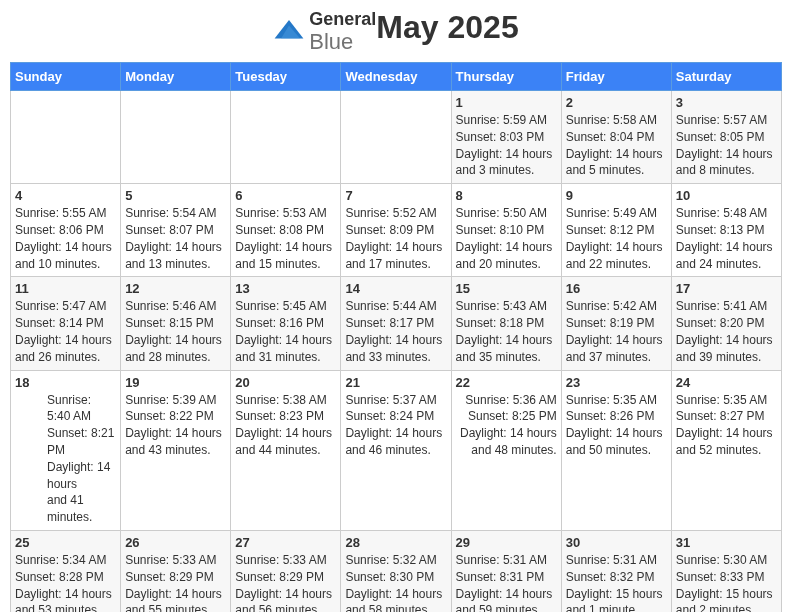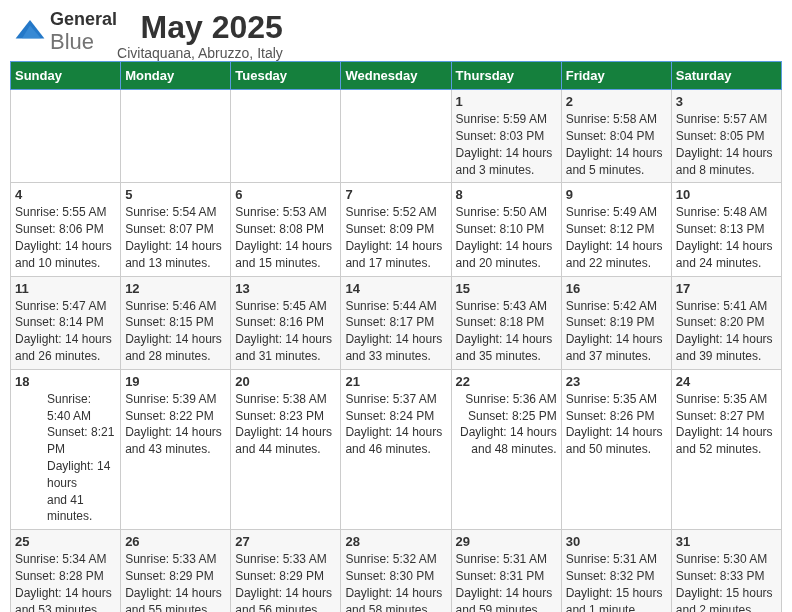--- a/index.html
+++ b/index.html
@@ -5,23 +5,23 @@
     * { box-sizing: border-box; margin: 0; padding: 0; }
     body {
       font-family: Arial, sans-serif;
       background: #fff;
       width: 792px;
       min-height: 612px;
       padding: 10px;
     }
     .header {
       display: flex;
-      justify-content: flex-start;
+      justify-content: center;
       align-items: flex-start;
-      margin-bottom: 0;
+      margin-bottom: 8px;
       padding: 0 4px;
     }
     .logo {
       display: flex;
       align-items: center;
       gap: 4px;
     }
     .logo-text {
       display: flex;
       flex-direction: column;
@@ -53,21 +53,21 @@
     .subtitle {
       font-size: 14px;
       color: #555;
     }
     table {
       width: 100%;
       border-collapse: collapse;
       table-layout: fixed;
     }
     thead tr th {
-      background-color: #15803d;
+      background-color: #3b82f6;
       color: #fff;
       font-size: 13px;
       font-weight: bold;
       padding: 6px 4px;
       text-align: left;
       border: 1px solid #5a9be0;
     }
     tbody tr td {
       border: 1px solid #ccc;
       vertical-align: top;
@@ -110,21 +110,20 @@
       <polygon points="20,5 38,28 2,28" fill="#2478c8"></polygon>
       <polygon points="20,12 34,28 10,28" fill="#4a9ae0" opacity="0.5"></polygon>
     </svg>
     <div class="logo-text">
       <span class="logo-general">General</span>
       <span class="logo-blue">Blue</span>
     </div>
   </div>
   <div class="title-area">
     <div class="month-title">May 2025</div>
-    <div class="subtitle">Civitaquana, Abruzzo, Italy</div>
   </div>
 </div>
 
 <table>
   <thead>
     <tr>
     <th>Sunday</th>
         <th>Monday</th>
         <th>Tuesday</th>
         <th>Wednesday</th>

